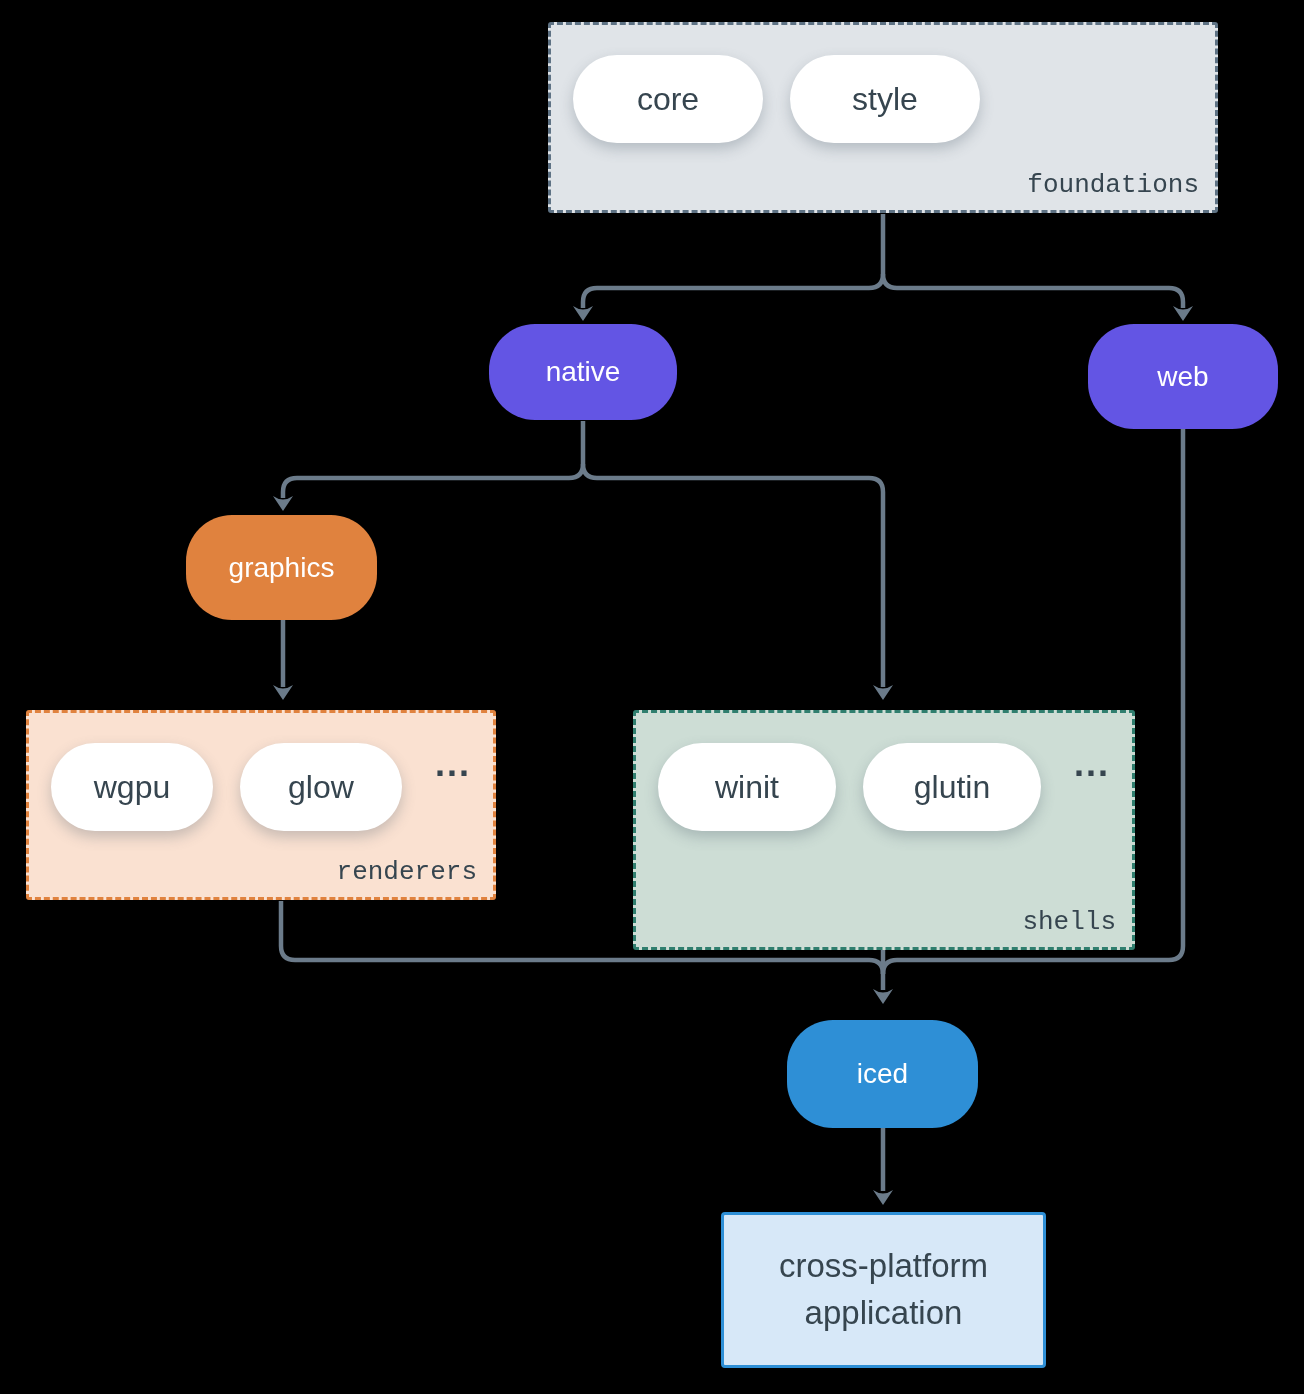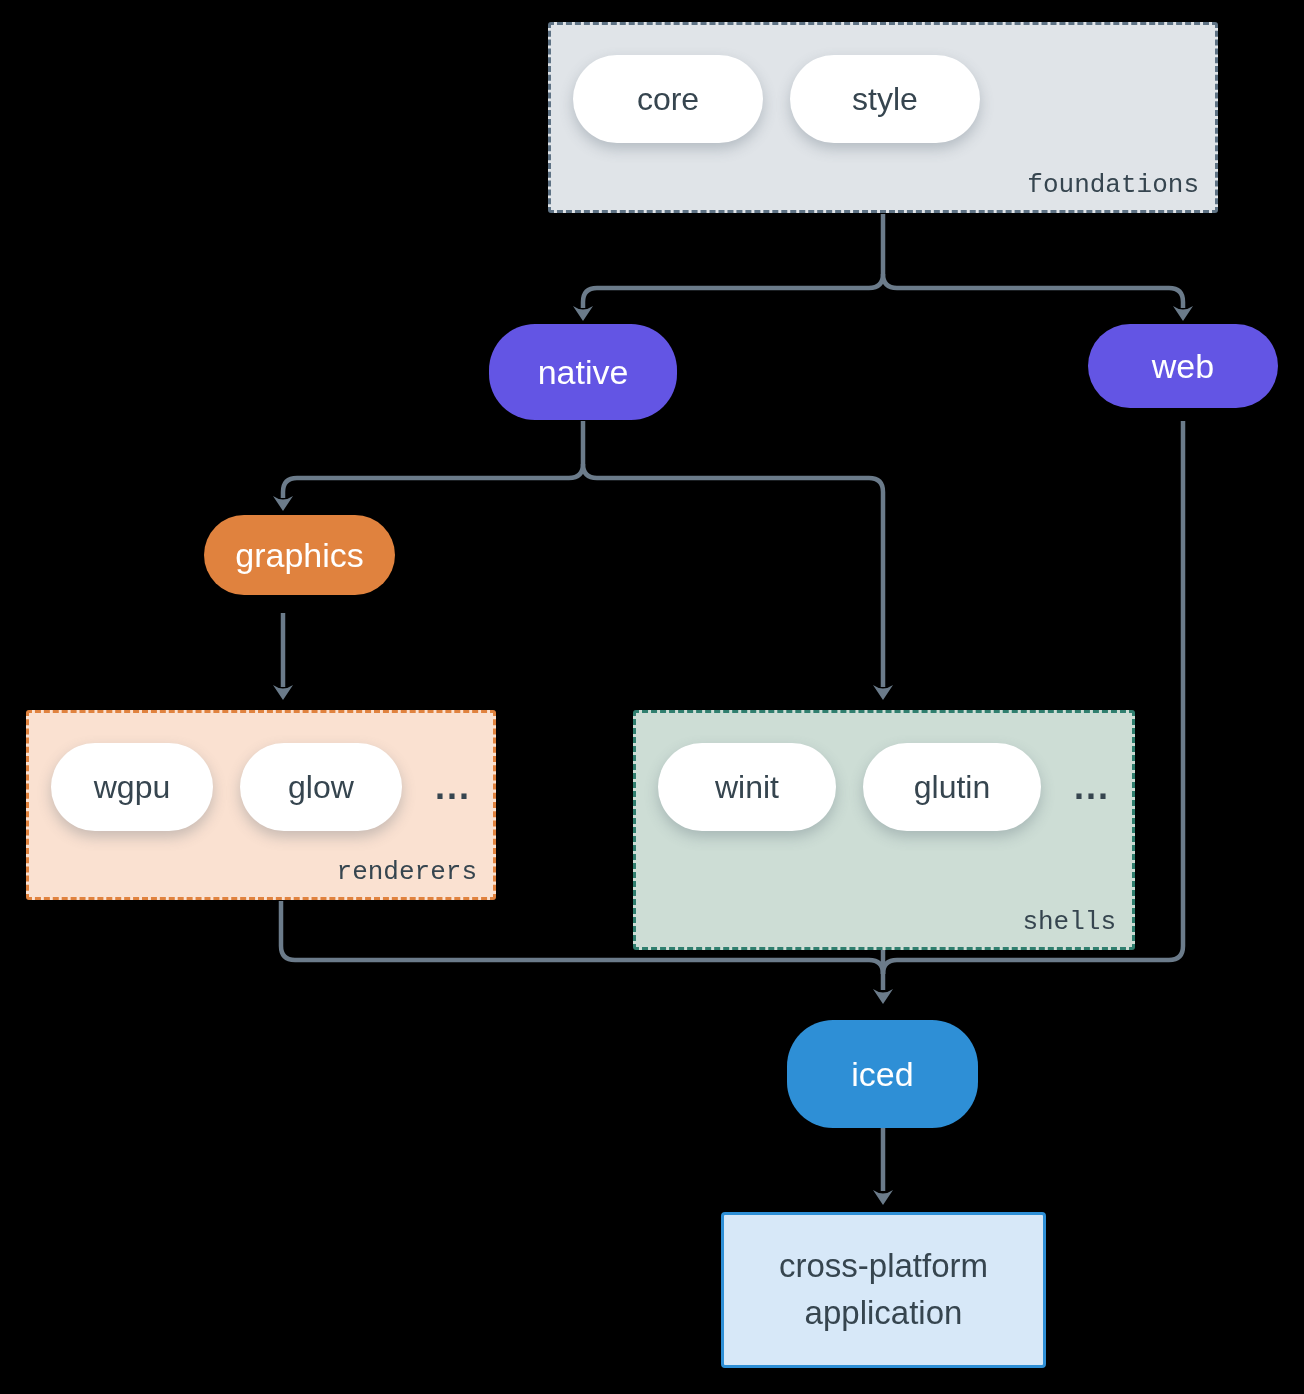--- a/index.html
+++ b/index.html
@@ -64,21 +64,21 @@
     position: absolute;
     right: 16px; bottom: 10px;
     font-size: 26px;
     color: var(--text-dark);
     font-family: Liberation Mono, monospace;
   }
   .pill-row {
     position: absolute;
     left: 22px; top: 30px; right: 22px;
     display: flex;
-    align-items: center;
+    align-items: flex-start;
     gap: 27px;
   }
   .pill {
     display: flex;
     align-items: center;
     justify-content: center;
     font-size: 32px;
   }
   .pill.white {
     width: 190px; height: 88px;
@@ -94,25 +94,25 @@
     letter-spacing: 2px;
     padding-left: 6px;
   }
   .node-pill {
     position: absolute;
     display: flex;
     align-items: center;
     justify-content: center;
     border-radius: 46px;
     color: var(--text-light);
-    font-size: 34px;
+    font-size: 28px;
   }
   .node-pill.native { left: 489px; top: 324px; width: 188px; height: 96px; background: var(--purple); }
-  .node-pill.web    { left: 1088px; top: 324px; width: 190px; height: 84px; background: var(--purple); }
-  .node-pill.graphics { left: 204px; top: 515px; width: 191px; height: 80px; background: var(--orange); }
+  .node-pill.web    { left: 1088px; top: 324px; width: 190px; height: 105px; background: var(--purple); }
+  .node-pill.graphics { left: 186px; top: 515px; width: 191px; height: 105px; background: var(--orange); }
   .node-pill.iced   { left: 787px; top: 1020px; width: 191px; height: 108px; background: var(--blue); }
 
   .app-box {
     position: absolute;
     left: 721px; top: 1212px; width: 325px; height: 156px;
     background: var(--blue-light);
     border: 3px solid var(--blue);
     border-radius: 4px;
     display: flex;
     align-items: center;

